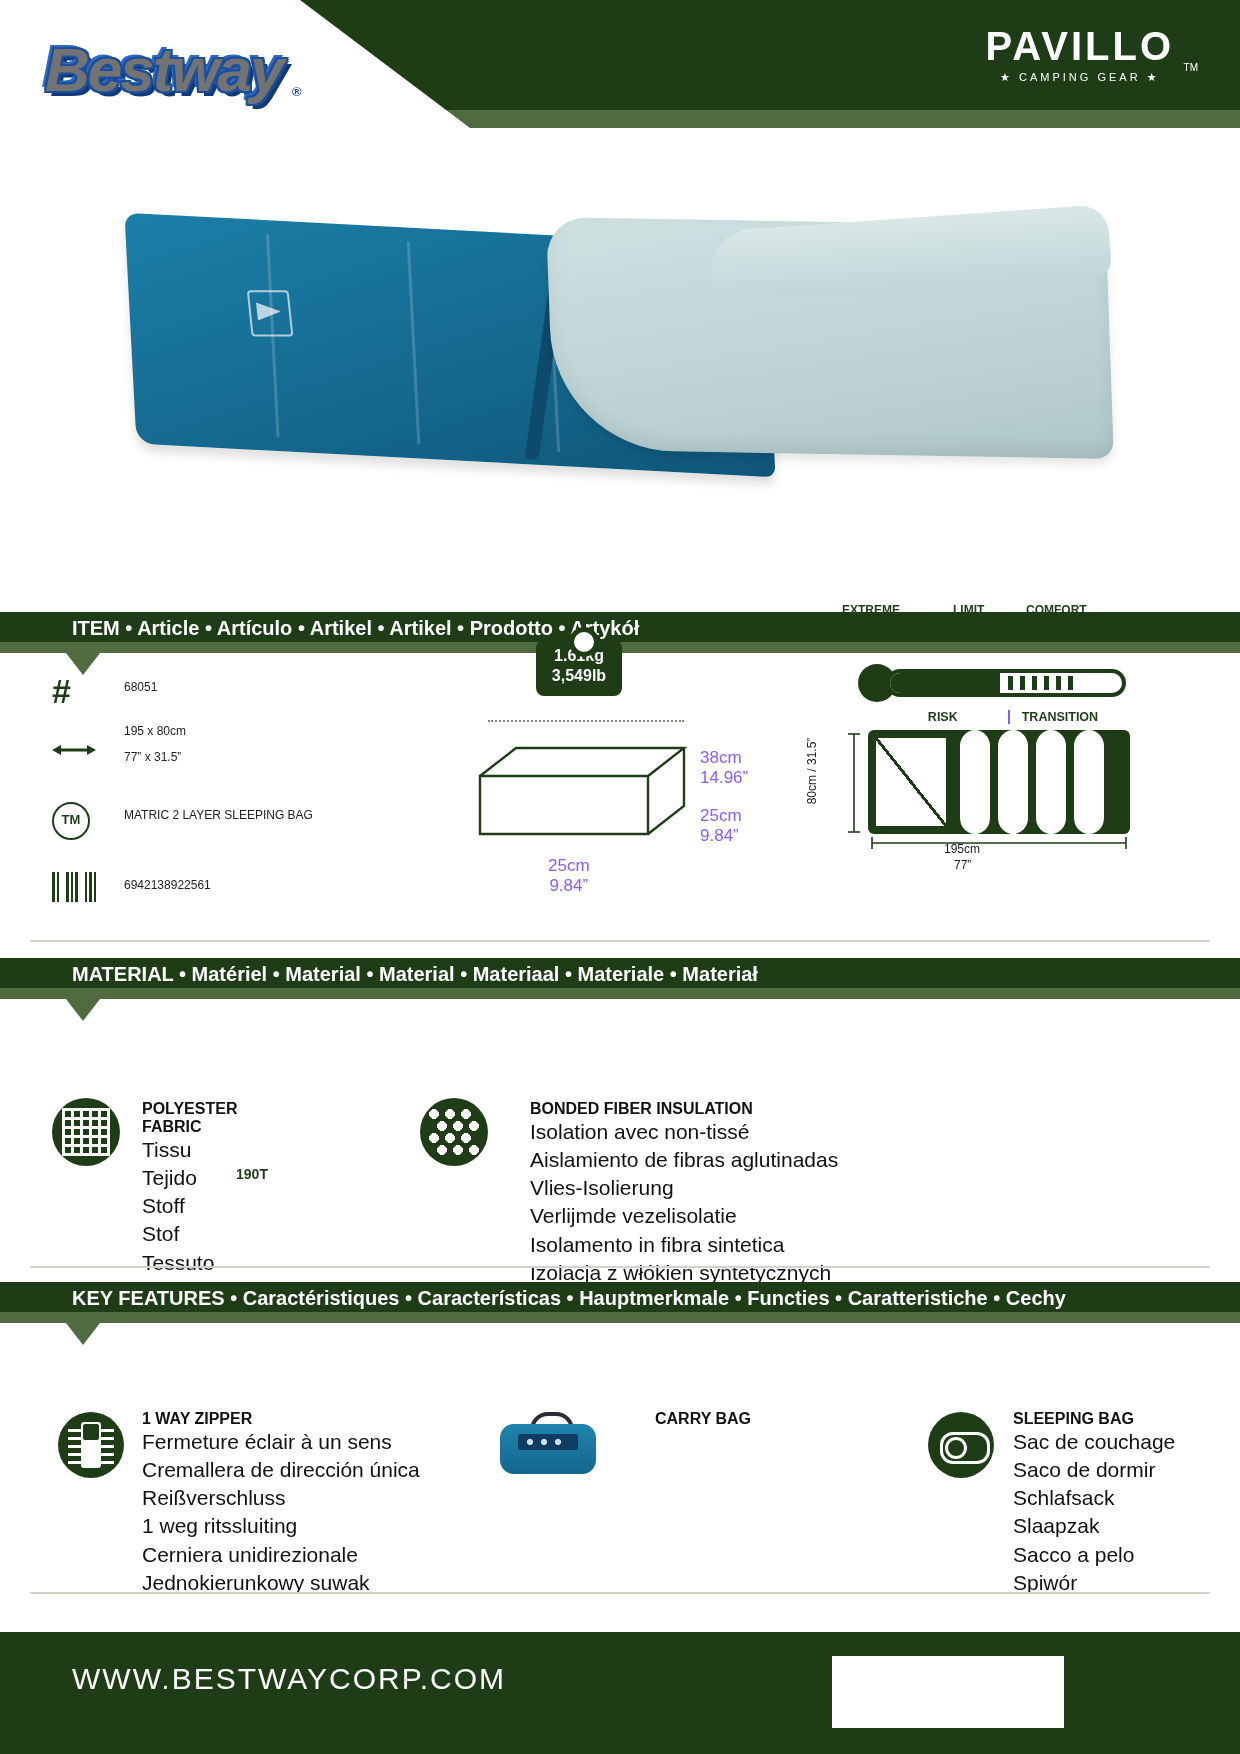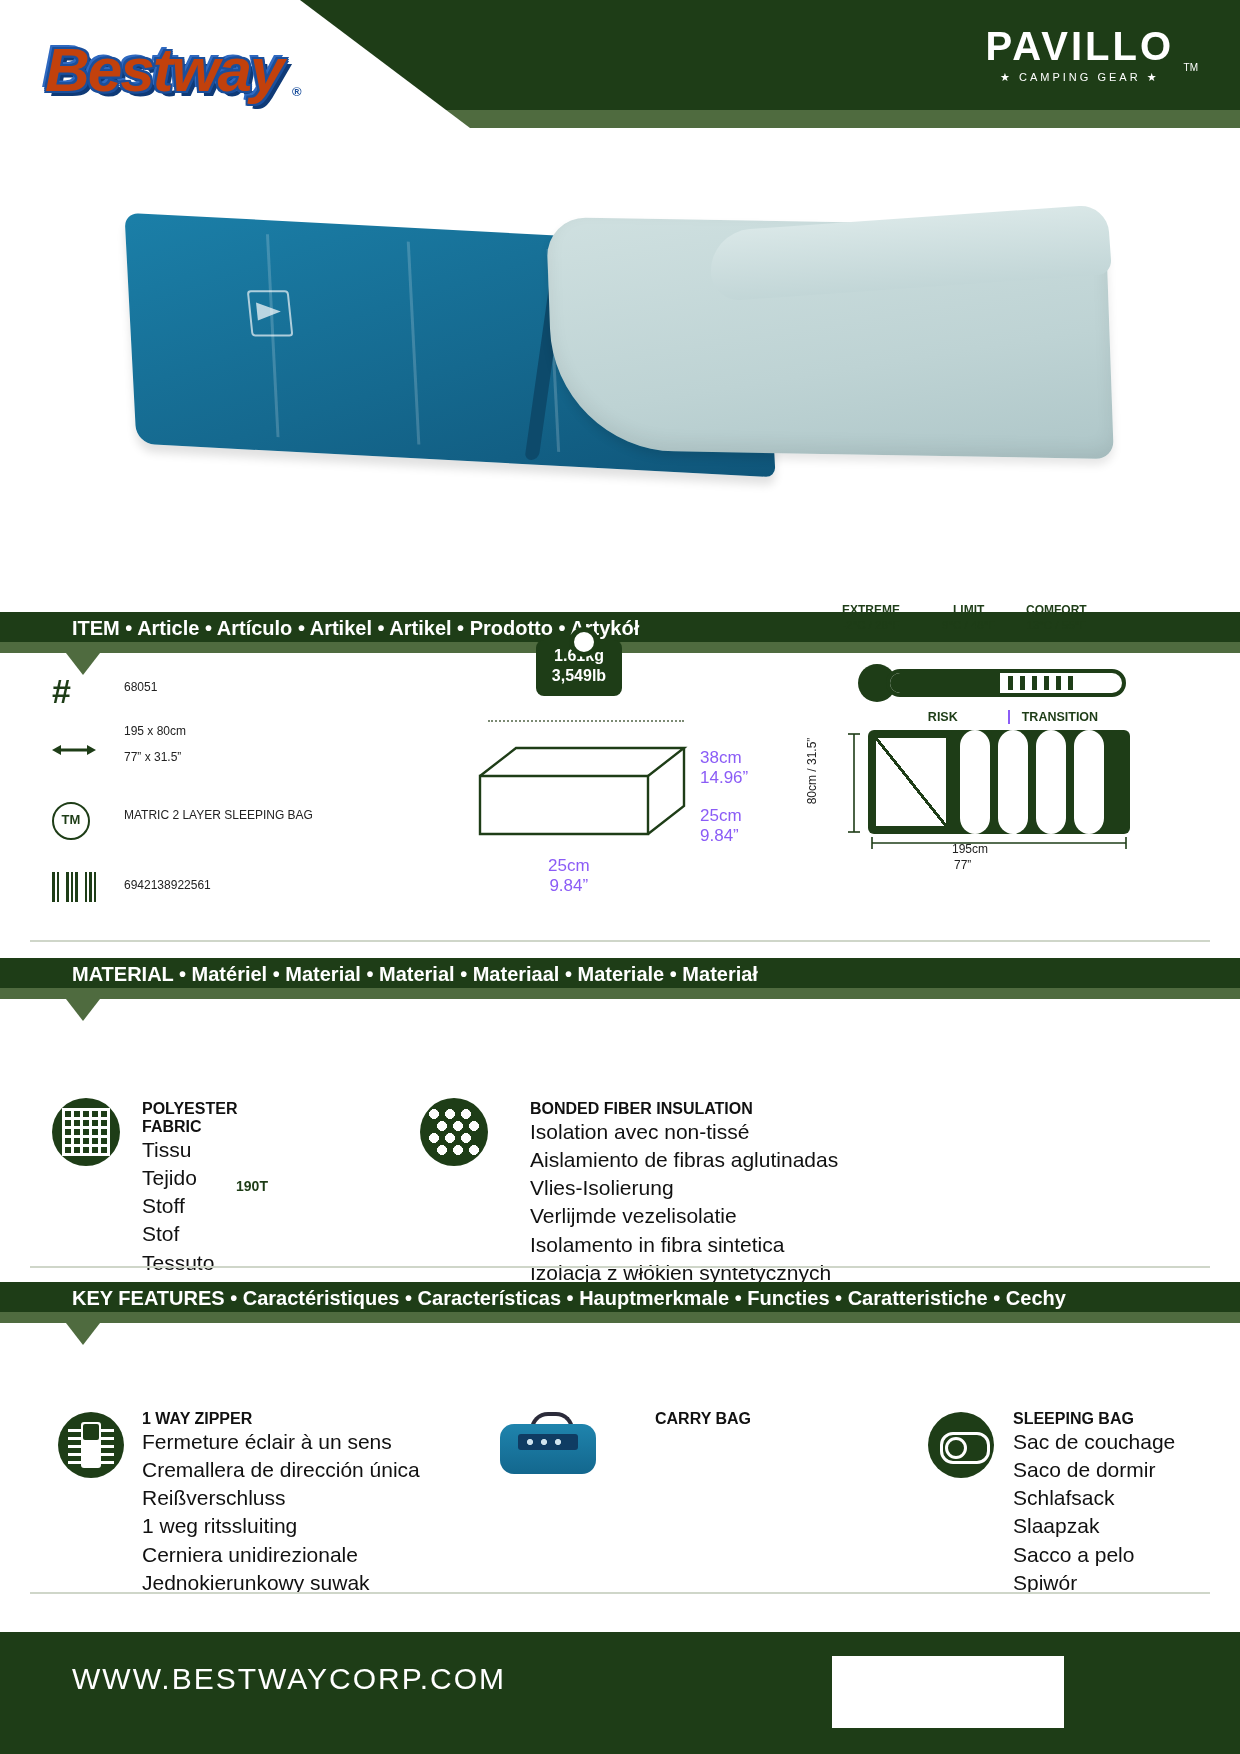--- a/index.html
+++ b/index.html
@@ -44,21 +44,21 @@
     clip-path: polygon(430px 0, 1240px 0, 1240px 18px, 452px 18px);
   }
   .bestway-logo {
     position: absolute;
     left: 45px; top: 34px;
     font-family: "Liberation Sans", sans-serif;
     font-weight: bold;
     font-style: italic;
     font-size: 62px;
     letter-spacing: -2px;
-    color: #c2410c;
+    color: #737373;
     text-shadow:
       -2px -2px 0 #1b4f9c, 2px -2px 0 #1b4f9c,
       -2px 2px 0 #1b4f9c, 2px 2px 0 #1b4f9c,
       0 -2px 0 #1b4f9c, 0 2px 0 #1b4f9c,
       -2px 0 0 #1b4f9c, 2px 0 0 #1b4f9c,
       -4px -4px 0 #2f69c0, 5px 5px 0 #0f3a77;
   }
   .bestway-reg {
     position: absolute;
     left: 292px; top: 84px;
@@ -389,21 +389,21 @@
       radial-gradient(circle 5px at 48px 20px, #ffffff 96%, transparent 100%),
       radial-gradient(circle 5px at 8px 32px, #ffffff 96%, transparent 100%),
       radial-gradient(circle 5px at 24px 32px, #ffffff 96%, transparent 100%),
       radial-gradient(circle 5px at 40px 32px, #ffffff 96%, transparent 100%),
       radial-gradient(circle 5px at 16px 44px, #ffffff 96%, transparent 100%),
       radial-gradient(circle 5px at 32px 44px, #ffffff 96%, transparent 100%),
       radial-gradient(circle 5px at 48px 44px, #ffffff 96%, transparent 100%);
   }
   .mat-label-190t {
     font-size: 14px; font-weight: bold; color: #1e3d17;
-    text-align: center; margin-top: 12px;
+    text-align: center; margin-top: 0;
   }
   .feat-title { font-size: 16px; font-weight: bold; color: #111; }
   .feat-lines { font-size: 21px; color: #111; line-height: 1.34; }
 
   
   .kf-icon {
     width: 66px; height: 66px;
     border-radius: 50%;
     background: #1e3d17;
     position: relative;
@@ -647,21 +647,21 @@
 
   <div class="bag-diagram">
     <div class="bag-outline">
       <div class="notch" style="left:92px;"></div>
       <div class="notch" style="left:130px;"></div>
       <div class="notch" style="left:168px;"></div>
       <div class="notch" style="left:206px;"></div>
       <div class="bag-inner-left"></div>
     </div>
     <div class="dim-label" style="left:-96px; top:34px; width:80px; transform:rotate(-90deg);">80cm / 31.5”</div>
-    <div class="dim-label" style="left:84px; top:112px;">195cm</div>
+    <div class="dim-label" style="left:76px; top:112px;">195cm</div>
     <div class="dim-label" style="left:86px; top:128px;">77”</div>
     <svg style="position:absolute; left:-22px; top:0;" width="16" height="106">
       <line x1="8" y1="4" x2="8" y2="102" stroke="#1e3d17" stroke-width="1.6"></line>
       <line x1="2" y1="4" x2="14" y2="4" stroke="#1e3d17" stroke-width="1.6"></line>
       <line x1="2" y1="102" x2="14" y2="102" stroke="#1e3d17" stroke-width="1.6"></line>
     </svg>
     <svg style="position:absolute; left:0; top:106px;" width="262" height="14">
       <line x1="4" y1="7" x2="258" y2="7" stroke="#1e3d17" stroke-width="1.6"></line>
       <line x1="4" y1="1" x2="4" y2="13" stroke="#1e3d17" stroke-width="1.6"></line>
       <line x1="258" y1="1" x2="258" y2="13" stroke="#1e3d17" stroke-width="1.6"></line>

